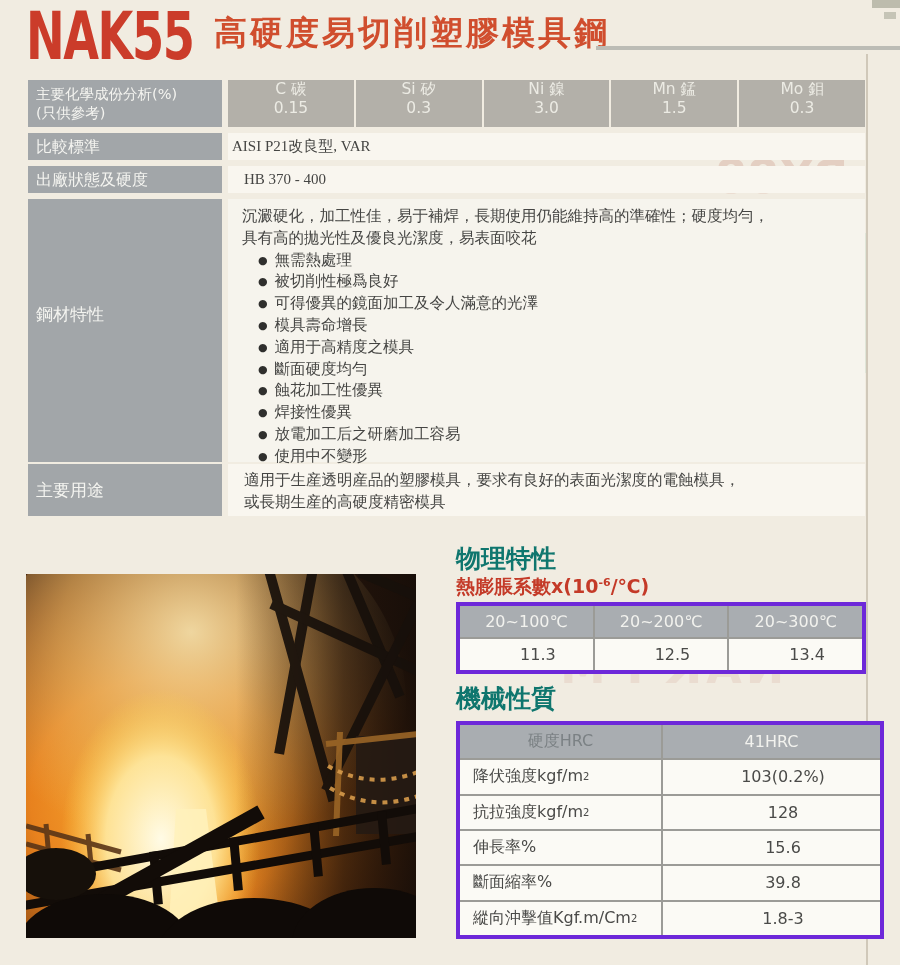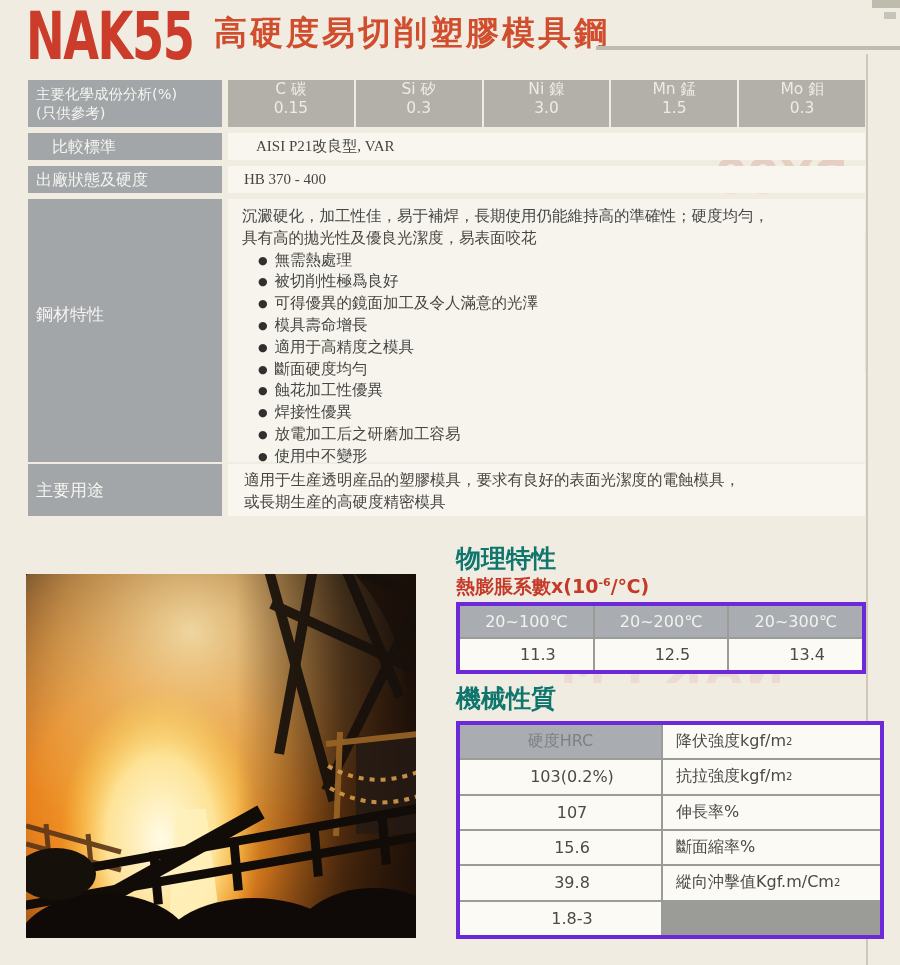--- a/index.html
+++ b/index.html
@@ -13,22 +13,22 @@
   .title-rule{position:absolute;left:596px;top:46px;width:304px;height:4px;background:#bcbcb5;}
 
   
   .lbl{position:absolute;left:28px;width:194px;background:#a2a6a9;color:#f4f4f0;box-sizing:border-box;}
   .val{position:absolute;left:228px;width:637px;background:#f9f6ef;color:#454543;box-sizing:border-box;}
   .lbl-r1{top:80px;height:47px;font-size:14.5px;padding:5px 0 0 8px;line-height:19px;}
   .comp{position:absolute;left:228px;top:80px;width:637px;height:47px;display:flex;gap:2px;}
   .comp-cell{flex:1;background:#b3b0a9;color:#ecebe4;text-align:center;padding-top:0;box-sizing:border-box;}
   .comp-cell .e{font-size:15.5px;line-height:19px;}
   .comp-cell .v{font-size:15.5px;line-height:19px;}
-  .lbl-r2{top:133px;height:27px;font-size:16px;line-height:27px;padding-left:24px;}
-  .val-r2{top:133px;height:27px;font-size:15px;line-height:27px;padding-left:28px;font-family:"Liberation Serif","DejaVu Serif",serif;}
+  .lbl-r2{top:133px;height:27px;font-size:16px;line-height:27px;padding-left:8px;}
+  .val-r2{top:133px;height:27px;font-size:15px;line-height:27px;padding-left:4px;font-family:"Liberation Serif","DejaVu Serif",serif;}
   .lbl-r3{top:166px;height:27px;font-size:16px;line-height:27px;padding-left:8px;}
   .val-r3{top:166px;height:27px;font-size:15px;line-height:27px;padding-left:16px;font-family:"Liberation Serif","DejaVu Serif",serif;}
   .lbl-r4{top:199px;height:263px;font-size:17px;}
   .lbl-r4 span{position:absolute;left:8px;top:104px;}
   .val-r4{top:199px;height:263px;background:#f6f4ed;padding:7px 12px 0 14px;font-size:15.5px;line-height:21.8px;}
   .bullets{list-style:none;margin:0;padding:0 0 0 16px;}
   .bullets li{line-height:21.8px;}
   .bullets li::before{content:"●";font-size:11px;margin-right:7px;color:#2f2f2d;vertical-align:1px;}
   .lbl-r5{top:464px;height:52px;font-size:17px;}
   .lbl-r5 span{position:absolute;left:8px;top:15px;}
@@ -214,32 +214,33 @@
     <div class="th">20~200℃</div>
     <div class="th">20~300℃</div>
     <div class="td">11.3</div>
     <div class="td">12.5</div>
     <div class="td">13.4</div>
   </div>
 
   <div class="sec-title" style="left:456px;top:686px;">機械性質</div>
   <div class="grid-table mech">
     <div class="th th-dark">硬度HRC</div>
+    <div class="th">41HRC</div>
 
     <div class="td td-l">
         <span>降伏強度kgf/m</span>
         <span class="sup">2</span>
       </div>
     <div class="td">103(0.2%)</div>
 
     <div class="td td-l">
         <span>抗拉強度kgf/m</span>
         <span class="sup">2</span>
       </div>
-    <div class="td">107</div>
+    <div class="td">128</div>
 
     <div class="td td-l">
         <span>伸長率%</span>
         <span class="sup"></span>
       </div>
     <div class="td">15.6</div>
 
     <div class="td td-l">
         <span>斷面縮率%</span>
         <span class="sup"></span>

